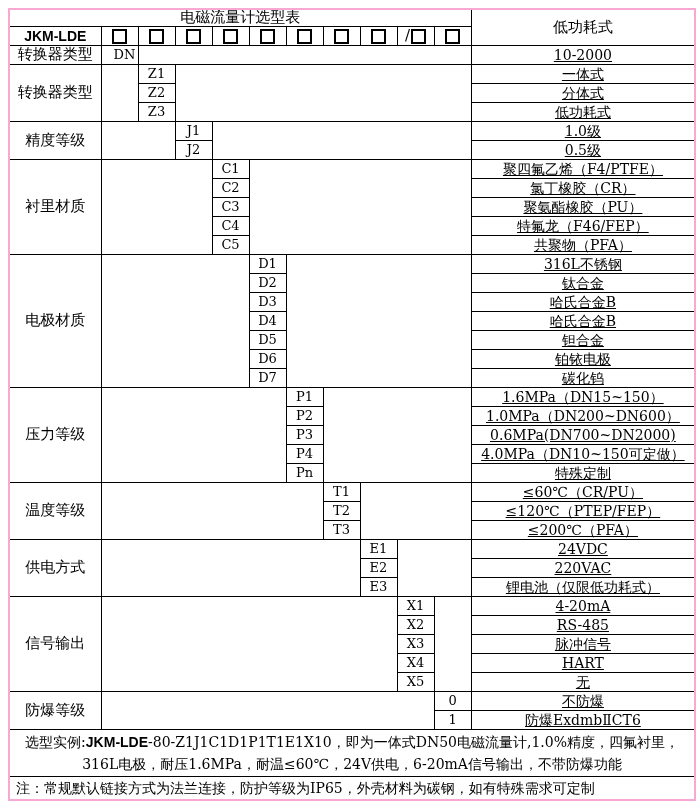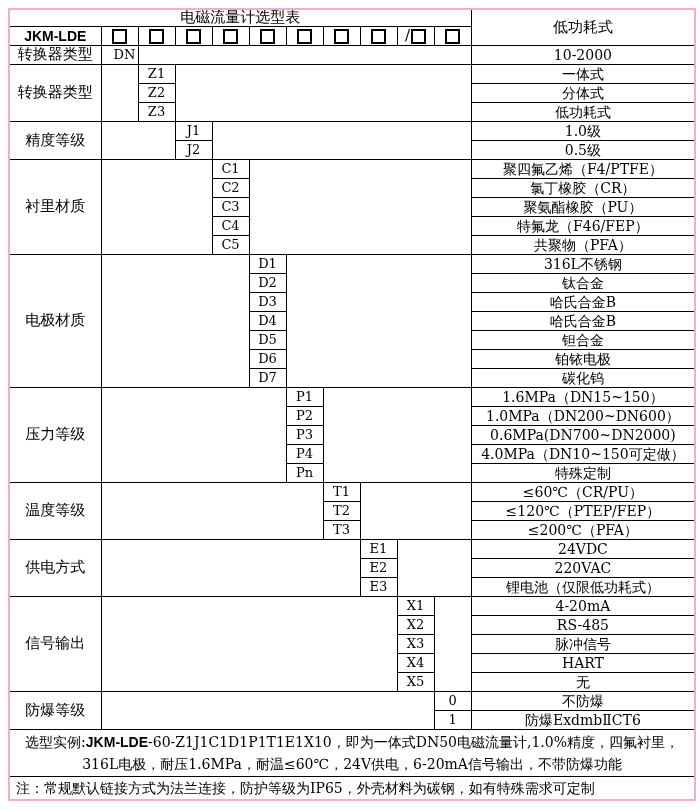--- a/index.html
+++ b/index.html
@@ -6,21 +6,21 @@
   body{font-family:"DejaVu Serif","Liberation Serif",serif;color:#000;}
   table{border-collapse:collapse;table-layout:fixed;width:686px;margin:8px 0 0 8px;border:2px solid #f9a8d4;}
   td{border:1px solid #000;height:18px;padding:0;text-align:center;vertical-align:middle;
      font-size:14px;line-height:1.05;white-space:nowrap;overflow:hidden;}
   .title-cell{font-size:15px;height:16px;}
   .func-head{font-size:15px;}
   .cat{font-size:15px;}
   .model{font-family:"Liberation Sans","DejaVu Sans",sans-serif;font-weight:700;font-size:14px;}
   .code{font-size:13px;}
   .code-left{text-align:left;padding-left:12px;}
-  .desc{font-size:14px;}
+  .desc{font-size:14px;text-decoration:underline;}
   .box{display:inline-block;width:11px;height:11px;border:2px solid #000;vertical-align:middle;background:#fff;}
   .slash{font-size:15px;margin-right:1px;}
   .footer-example{height:46px;font-size:14px;line-height:1.6;white-space:nowrap;}
   .footer-example .bold-model{font-family:"Liberation Sans","DejaVu Sans",sans-serif;font-weight:700;}
   .footer-note{height:22px;text-align:left;padding-left:6px;font-size:14px;}
 </style>
 </head>
 <body>
 
 <table>
@@ -235,20 +235,20 @@
     <td rowspan="2" colspan="9"></td>
     <td class="code">0</td>
     <td class="desc">不防爆</td>
   </tr>
   <tr>
     <td class="code">1</td>
     <td class="desc">防爆ExdmbⅡCT6</td>
   </tr>
 
   <tr>
-    <td colspan="12" class="footer-example"><span>选型实例:</span><span class="bold-model">JKM-LDE</span><span>-60-Z1J1C1D1P1T1E1X10，即为一体式DN50电磁流量计,1.0%精度，四氟衬里，</span><br><span>316L电极，耐压1.6MPa，耐温≤60℃，24V供电，6-20mA信号输出，不带防爆功能</span></td>
+    <td colspan="12" class="footer-example"><span>选型实例:</span><span class="bold-model">JKM-LDE</span><span>-80-Z1J1C1D1P1T1E1X10，即为一体式DN50电磁流量计,1.0%精度，四氟衬里，</span><br><span>316L电极，耐压1.6MPa，耐温≤60℃，24V供电，6-20mA信号输出，不带防爆功能</span></td>
   </tr>
 
   <tr>
     <td colspan="12" class="footer-note">注：常规默认链接方式为法兰连接，防护等级为IP65，外壳材料为碳钢，如有特殊需求可定制</td>
   </tr>
 </tbody>
   </table>
 
 </body></html>

